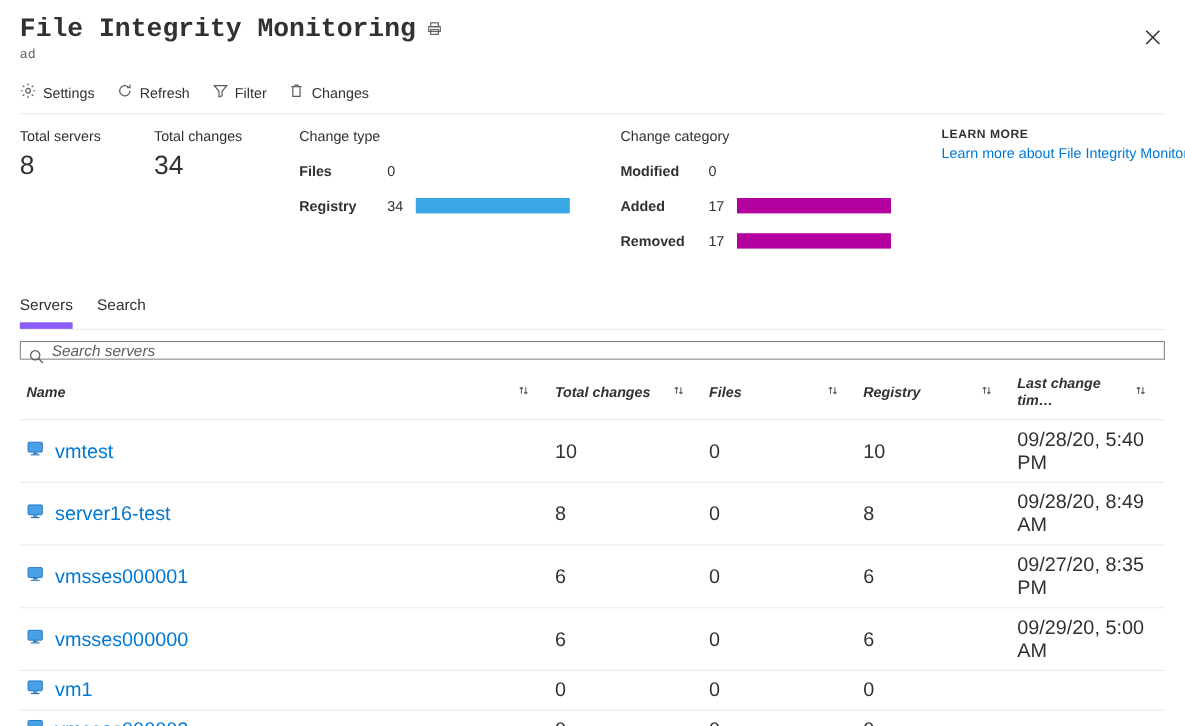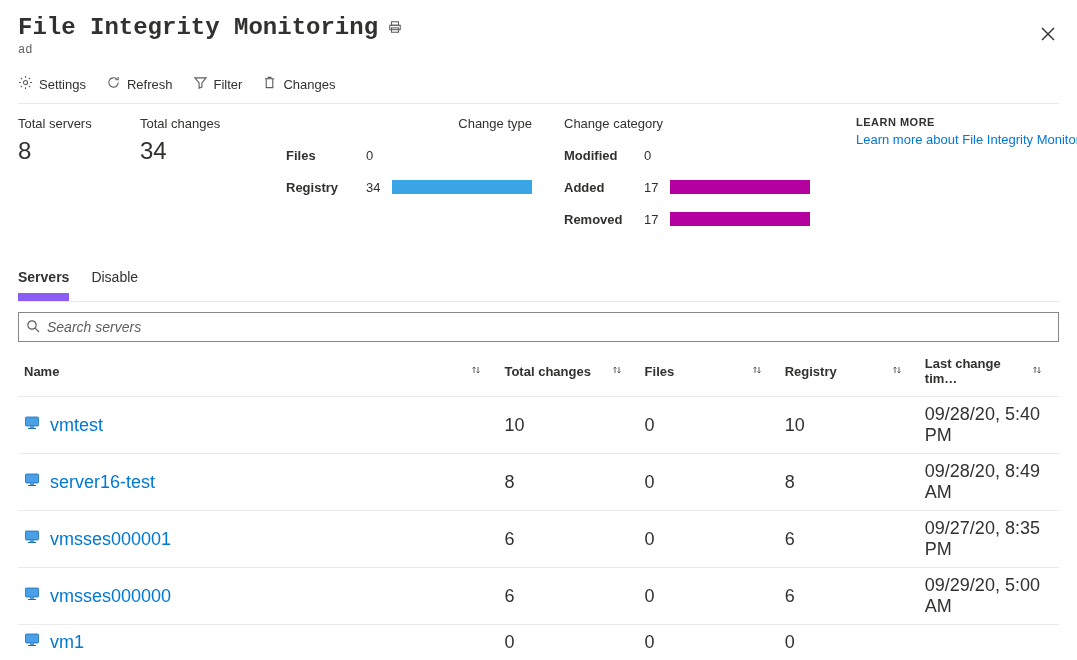--- a/index.html
+++ b/index.html
@@ -45,36 +45,36 @@
   .bar { height:14px; }
   .bar-blue { background:#3aa6e6; }
   .bar-magenta { background:#b4009e; }
 
   .learn-more-block { margin-left:auto; min-width:270px; }
   .learn-label { font-size:11px; letter-spacing:0.5px; color:#323130; font-weight:600; }
   .learn-link { display:flex; align-items:center; gap:6px; color:#0078d4; font-size:13px; margin-top:4px; cursor:pointer; }
 
   .tabs { display:flex; gap:22px; margin-top:30px; border-bottom:1px solid #edebe9; }
   .tab { padding:0 0 8px 0; font-size:14px; color:#323130; cursor:pointer; }
-  .tab.active { font-weight:700; border-bottom:8px solid #8b5cf6; }
+  .tab.active { font-weight:400; border-bottom:6px solid #8b5cf6; }
 
   .search-wrap { margin-top:10px; position:relative; }
   .search-input {
-    width: 100%; border:1px solid #8a8886; height:30px;
+    width: 100%; border:1px solid #8a8886; height:17px;
     padding: 0 8px 0 28px; font-size:14px; color:#0f172a;
     outline:none;
   }
   .search-input::placeholder { color:#605e5c; font-style:italic; }
   .search-icon { position:absolute; left:8px; top:7px; color:#605e5c; }
   .search-icon svg { width:14px; height:14px; }
 
   .table { width:100%; margin-top:4px; border-collapse:collapse; }
   .table th {
     text-align:left; font-size:13px; font-weight:600; color:#323130;
-    padding:10px 6px; border-bottom:1px solid #edebe9;
+    padding:10px 6px; border-bottom:1px solid #edebe9;font-style:italic;
   }
   .th-inner { display:flex; align-items:center; justify-content:space-between; gap:4px; padding-right:10px;}
   .sort-icon svg { width:12px; height:12px; color:#605e5c; }
   .table td {
     padding:7px 6px; border-bottom:1px solid #edebe9; font-size:18px; vertical-align:middle;
   }
   .name-cell { display:flex; align-items:center; gap:10px; }
   .server-icon svg { width:16px; height:16px; }
   .link { color:#0078d4; cursor:pointer; }
   .col-name { width:480px; }
@@ -150,21 +150,21 @@
   <div class="metric-block" style="min-width:90px;">
     <div class="stat-label">Total servers</div>
     <div class="stat-value">8</div>
   </div>
 
   <div class="metric-block" style="min-width:100px;">
     <div class="stat-label">Total changes</div>
     <div class="stat-value">34</div>
   </div>
 
-  <div class="metric-block" style="min-width:260px;align-items:flex-end;">
+  <div class="metric-block" style="min-width:260px;">
     <div class="metric-head">Change type</div>
     <div class="metric-row">
       <div class="metric-name">Files</div>
       <div class="metric-val">0</div>
       <div class="metric-bar-area">
           <div class="bar bar-blue" style="width:0%"></div>
         </div>
     </div>
     <div class="metric-row">
       <div class="metric-name">Registry</div>
@@ -204,21 +204,21 @@
     <div class="learn-label">LEARN MORE</div>
     <div class="learn-link">
       <span>Learn more about File Integrity Monitoring</span>
 
     </div>
   </div>
 </div>
 
 <div class="tabs">
   <div class="tab active">Servers</div>
-  <div class="tab">Disable</div>
+  <div class="tab">Search</div>
 </div>
 
 <div class="search-wrap">
   <span class="search-icon">
     <svg viewBox="0 0 14 14" fill="none" stroke="currentColor" stroke-width="1.2">
         <circle cx="6" cy="6" r="4.2"></circle>
         <line x1="9.2" y1="9.2" x2="13" y2="13"></line>
       </svg>
   </span>
   <input class="search-input" placeholder="Search servers" style="">

